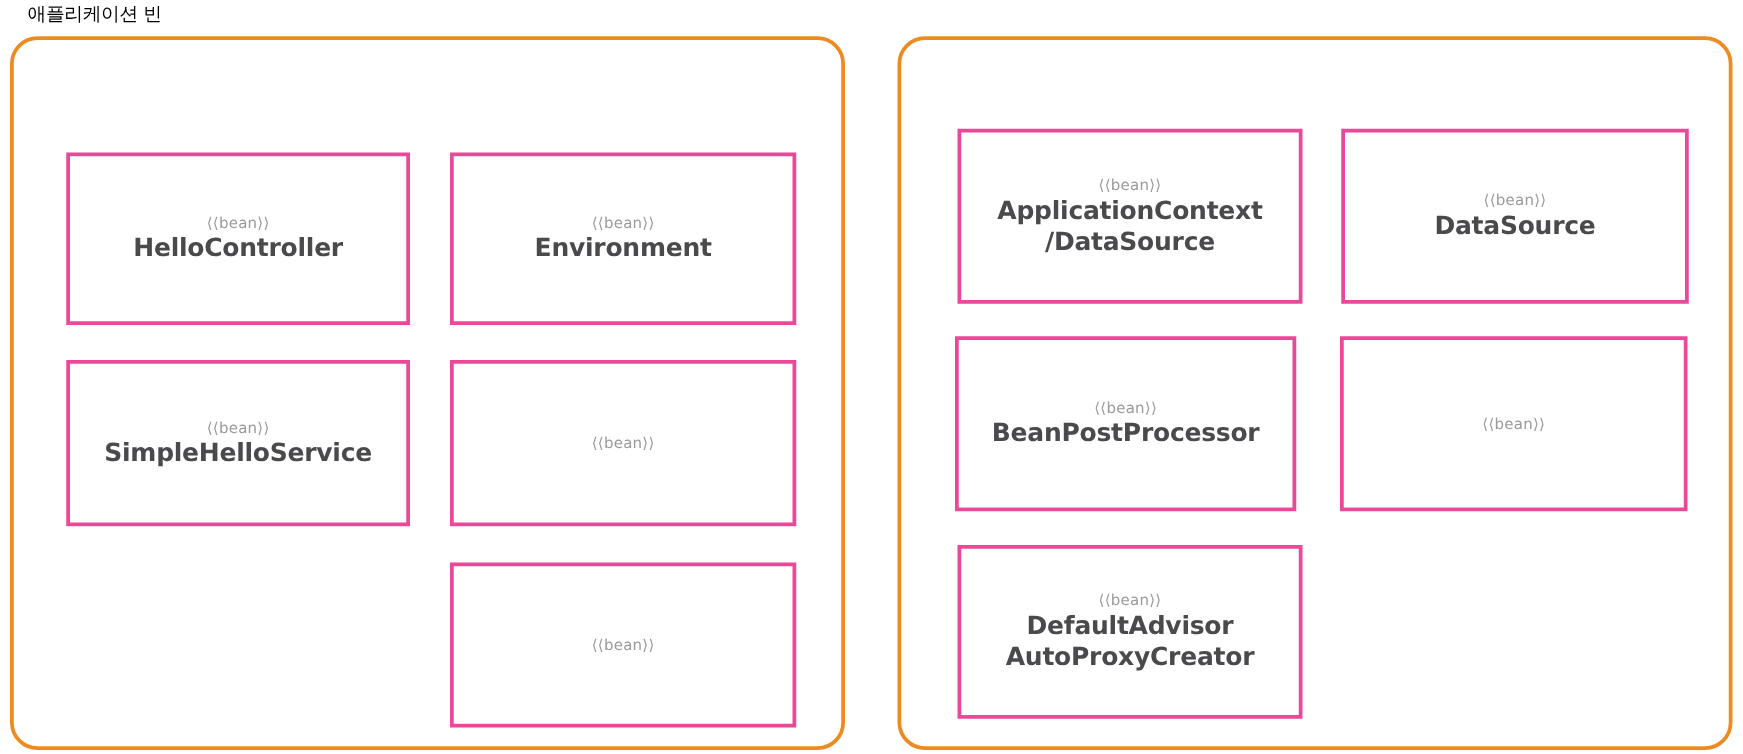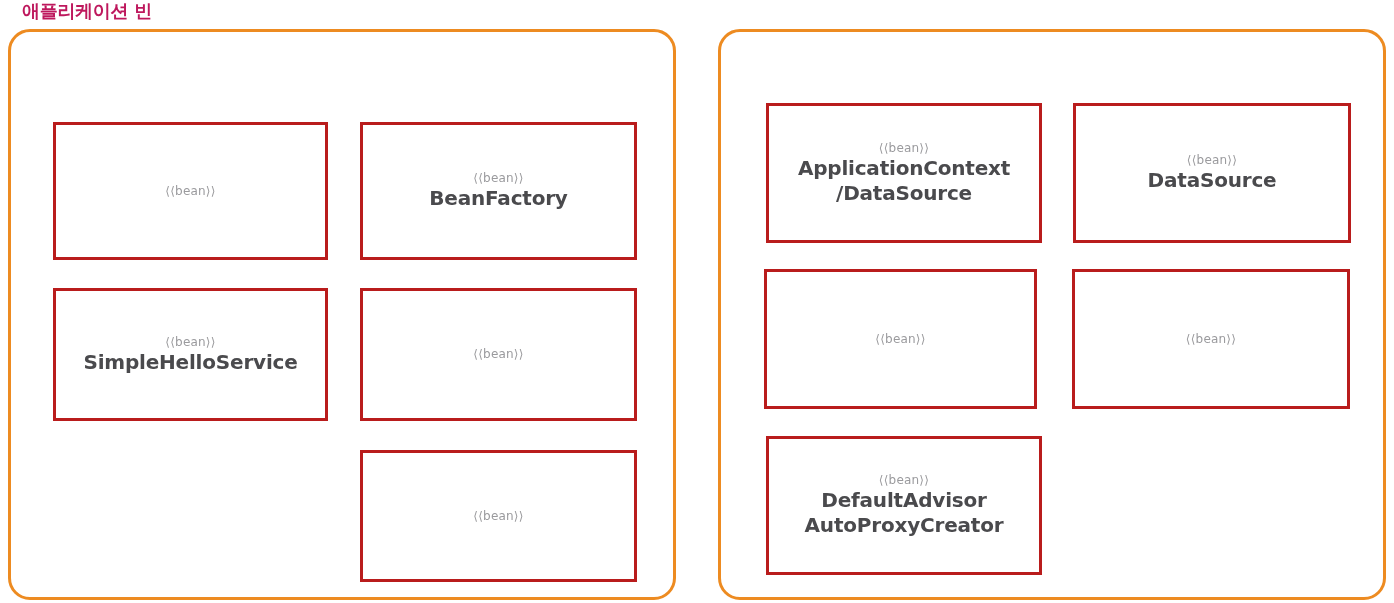--- a/index.html
+++ b/index.html
@@ -16,23 +16,23 @@
   }
 
   .panel {
     position: absolute;
   }
 
   .panel-title {
     position: absolute;
     top: 0;
     left: 22px;
-    font-size: 18px;
-    font-weight: bold;
-    color: #be185d;
+    font-size: 15px;
+    font-weight: normal;
+    color: #000000;
     letter-spacing: -0.3px;
     white-space: nowrap;
     line-height: 22px;
   }
 
   .panel-frame {
     position: absolute;
     box-sizing: border-box;
     border: 3px solid #ED8B21;
     border-radius: 22px;
@@ -63,21 +63,21 @@
   #panel-infra .panel-frame {
     left: 8px;
     top: 29px;
     width: 668px;
     height: 571px;
   }
 
   .bean-box {
     position: absolute;
     box-sizing: border-box;
-    border: 3px solid #b91c1c;
+    border: 3px solid #ec4899;
     background: #ffffff;
     display: flex;
     flex-direction: column;
     align-items: center;
     justify-content: center;
     text-align: center;
   }
 
   .bean-stereotype {
     font-size: 12px;
@@ -114,25 +114,26 @@
 <body>
 
 <div class="panel" id="panel-app">
 
   <div class="panel-title">애플리케이션 빈</div>
 
   <div class="panel-frame">
 
     <div class="bean-box" id="bean-hellocontroller">
       <span class="bean-stereotype">⟨⟨bean⟩⟩</span>
+      <span class="bean-name">HelloController</span>
     </div>
 
     <div class="bean-box" id="bean-datasource">
       <span class="bean-stereotype">⟨⟨bean⟩⟩</span>
-      <span class="bean-name">BeanFactory</span>
+      <span class="bean-name">Environment</span>
     </div>
 
     <div class="bean-box" id="bean-simplehelloservice">
       <span class="bean-stereotype">⟨⟨bean⟩⟩</span>
       <span class="bean-name">SimpleHelloService</span>
     </div>
 
     <div class="bean-box" id="bean-jpaentitymanager">
       <span class="bean-stereotype">⟨⟨bean⟩⟩</span>
     </div>
@@ -155,20 +156,21 @@
 /DataSource</span>
     </div>
 
     <div class="bean-box" id="bean-environment">
       <span class="bean-stereotype">⟨⟨bean⟩⟩</span>
       <span class="bean-name">DataSource</span>
     </div>
 
     <div class="bean-box" id="bean-beanpostprocessor">
       <span class="bean-stereotype">⟨⟨bean⟩⟩</span>
+      <span class="bean-name">BeanPostProcessor</span>
     </div>
 
     <div class="bean-box" id="bean-beanfactorypost">
       <span class="bean-stereotype">⟨⟨bean⟩⟩</span>
     </div>
 
     <div class="bean-box" id="bean-defaultadvisor">
       <span class="bean-stereotype">⟨⟨bean⟩⟩</span>
       <span class="bean-name">DefaultAdvisor
 AutoProxyCreator</span>

